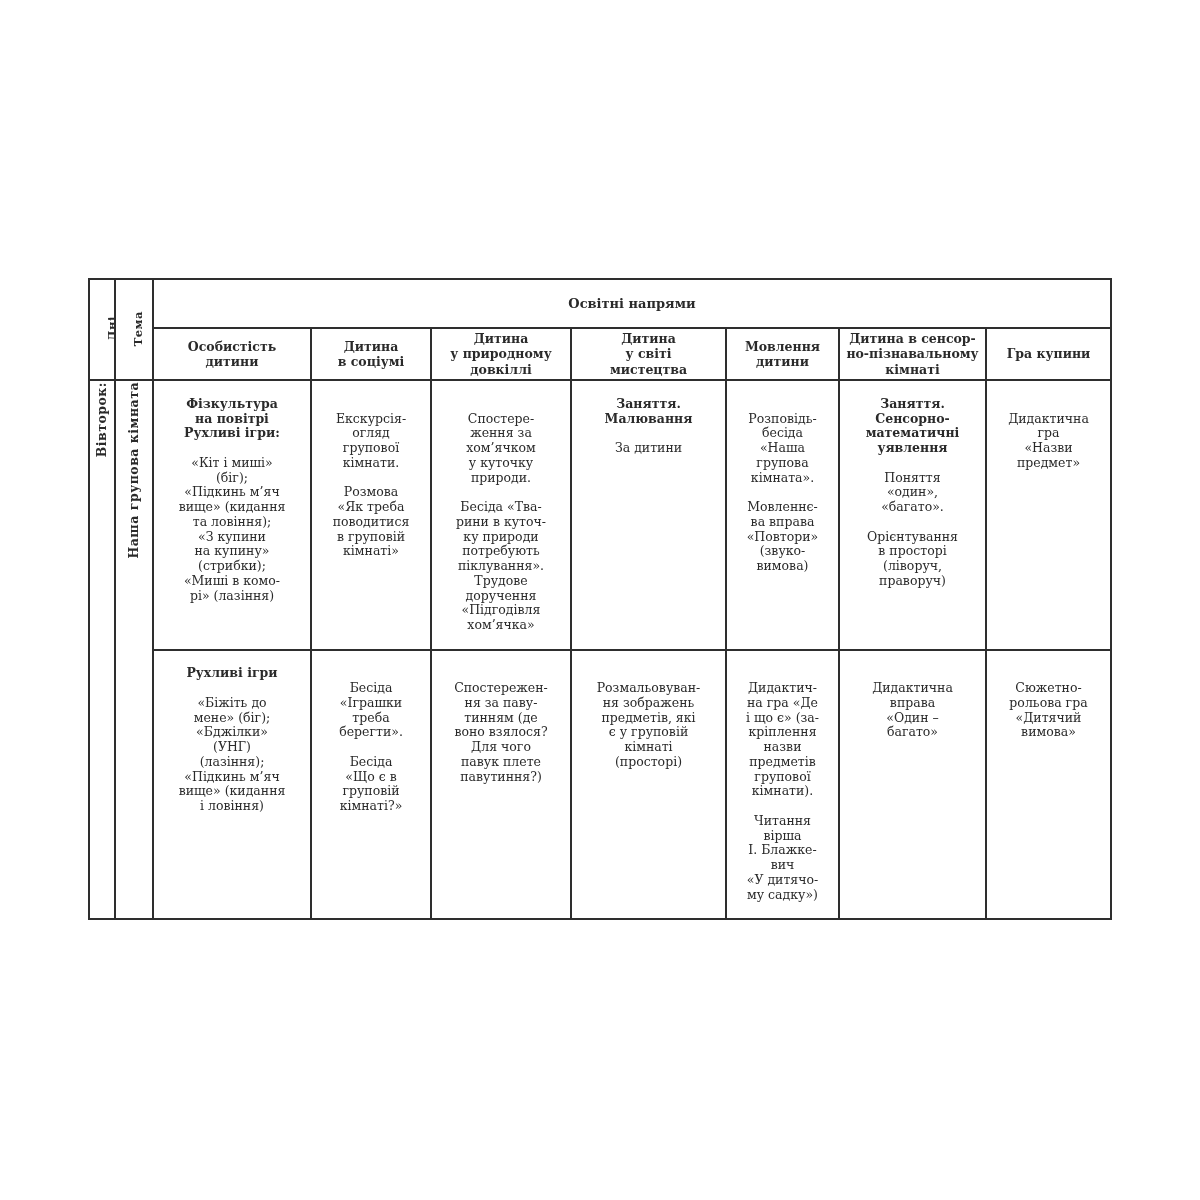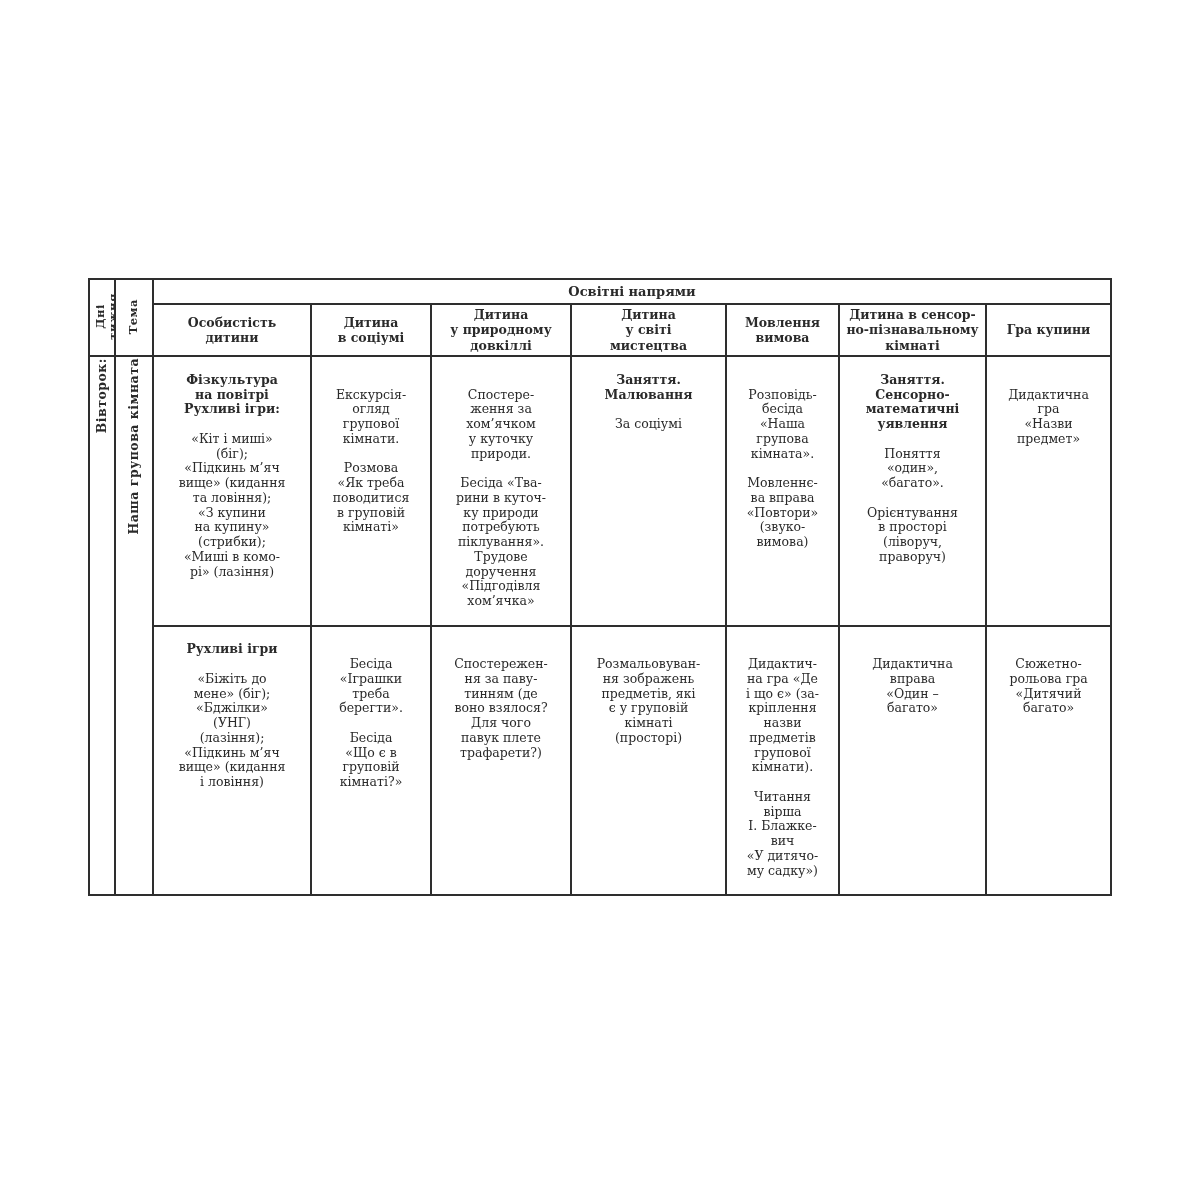--- a/index.html
+++ b/index.html
@@ -28,21 +28,21 @@
     text-align: center;
     white-space: pre-line;
     overflow: hidden;
   }
   tr.span-row th {
     height: 15px;
     font-size: 13px;
     font-weight: bold;
     line-height: 1.05;
     vertical-align: middle;
-    padding: 4px;
+    padding: 16px;
   }
   tr.head-row th {
     height: 48px;
     font-size: 12.5px;
     font-weight: bold;
     line-height: 1.22;
     vertical-align: middle;
   }
   td.vcell {
     vertical-align: middle;
@@ -102,21 +102,21 @@
 дитини</th>
       <th>Дитина
 в соціумі</th>
       <th>Дитина
 у природному
 довкіллі</th>
       <th>Дитина
 у світі
 мистецтва</th>
       <th>Мовлення
-вимова</th>
+дитини</th>
       <th>Дитина в сенсор-
 но-пізнавальному
 кімнаті</th>
       <th>Гра купини</th>
     </tr>
     <tr class="body-row-1">
       <td rowspan="2" class="vcell"><span class="vtext big">Вівторок:</span></td>
       <td rowspan="2" class="vcell"><span class="vtext big">Наша групова кімната</span></td>
       <td class="body">
         <div class="b">Фізкультура
@@ -160,21 +160,21 @@
 потребують
 піклування».
 Трудове
 доручення
 «Підгодівля
 хом’ячка»</div>
       </td>
       <td class="body">
         <div class="b">Заняття.
 Малювання</div>
-        <div class="t">За соціумі</div>
+        <div class="t">За дитини</div>
       </td>
       <td class="body">
         <div class="b"></div>
         <div class="t">Розповідь-
 бесіда
 «Наша
 групова
 кімната».
 
 Мовленнє-
@@ -230,21 +230,21 @@
 кімнаті?»</div>
       </td>
       <td class="body">
         <div class="b"></div>
         <div class="t">Спостережен-
 ня за паву-
 тинням (де
 воно взялося?
 Для чого
 павук плете
-трафарети?)</div>
+павутиння?)</div>
       </td>
       <td class="body">
         <div class="b"></div>
         <div class="t">Розмальовуван-
 ня зображень
 предметів, які
 є у груповій
 кімнаті
 (просторі)</div>
       </td>
@@ -271,18 +271,18 @@
         <div class="t">Дидактична
 вправа
 «Один –
 багато»</div>
       </td>
       <td class="body">
         <div class="b"></div>
         <div class="t">Сюжетно-
 рольова гра
 «Дитячий
-багато»</div>
+вимова»</div>
       </td>
     </tr>
   </tbody>
     </table>
 </div>
 
 </body></html>

